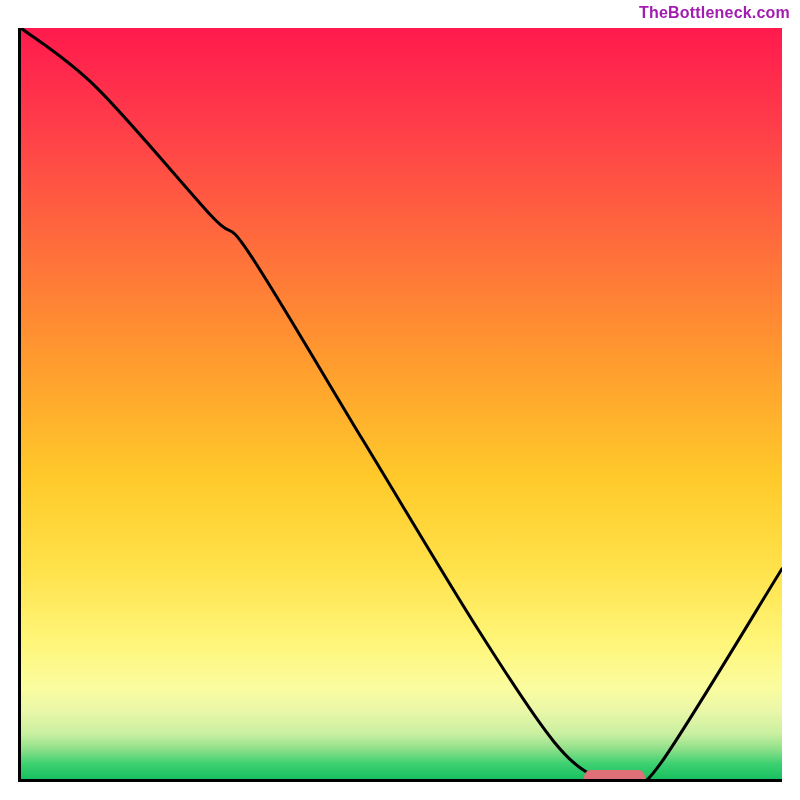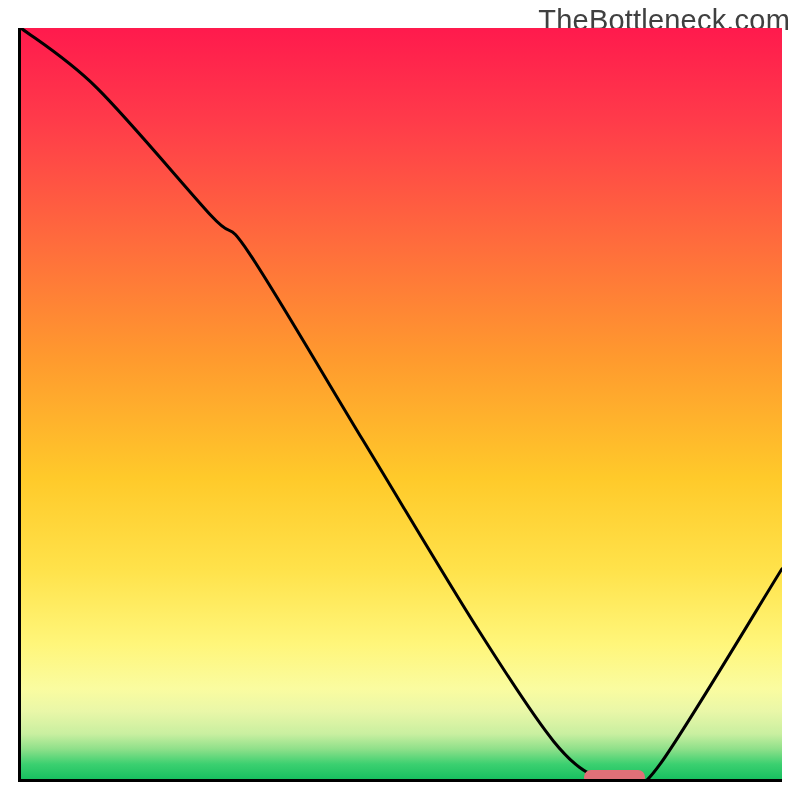--- a/index.html
+++ b/index.html
@@ -13,23 +13,23 @@
   }
   .outer {
     position: relative;
     width: 800px;
     height: 800px;
   }
   .watermark {
     position: absolute;
     top: 4px;
     right: 10px;
-    font-size: 29px;
-    font-weight: 400;
-    color: #404040;
+    font-size: 16px;
+    font-weight: 700;
+    color: #a21caf;
     letter-spacing: 0.2px;
   }
   .plot {
     position: absolute;
     left: 18px;
     top: 28px;
     width: 764px;
     height: 754px;
     background: #ffffff;
     border-left: 3px solid #000000;

